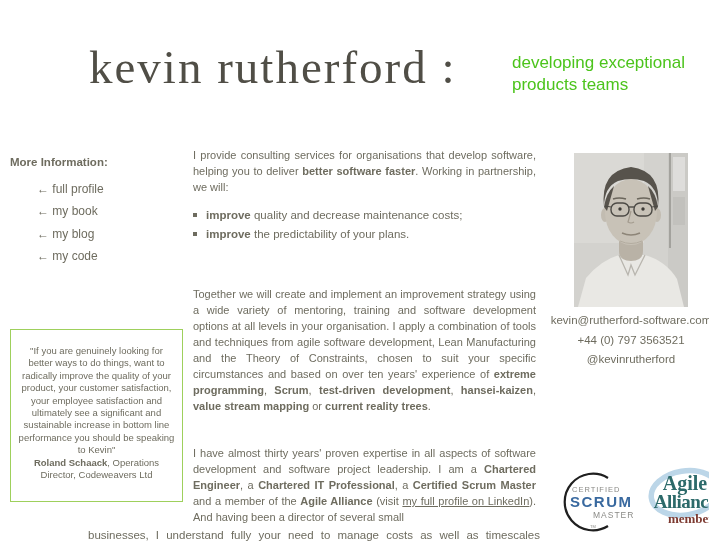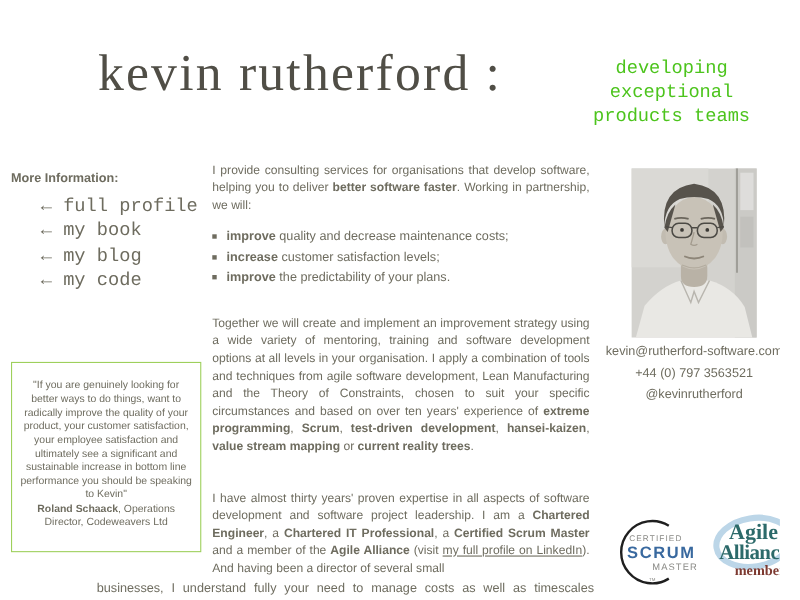--- a/index.html
+++ b/index.html
@@ -8,31 +8,31 @@
   #page { position:relative; width:709px; height:545px; background:#fff; overflow:hidden; color:#6e6c5f; }
 
   
   .site-title {
     position:absolute; left:89px; top:40px;
     font-family:"Liberation Serif", serif;
     font-size:47px; letter-spacing:2px; color:#504e46;
   }
   .tagline {
     position:absolute; left:512px; top:52px;
-    font-family:Liberation Mono, monospace;
-    font-size:17px; line-height:22px; color:#4cc41c;text-align:center;
+    font-family:Liberation Sans, sans-serif;
+    font-size:17px; line-height:22px; color:#4cc41c;
   }
 
   
   .sidebar-heading {
     position:absolute; left:10px; top:156px;
     font-size:11.5px; font-weight:bold; color:#6e6c5f;
   }
   .sidebar-nav { position:absolute; left:37px; top:178px; list-style:none; }
-  .sidebar-nav li { line-height:22.3px; font-size:17px; color:#6e6c5f; cursor:pointer;font-family:Liberation Mono, monospace; }
+  .sidebar-nav li { line-height:22.3px; font-size:12px; color:#6e6c5f; cursor:pointer; }
 
   
   .testimonial {
     position:absolute; left:10px; top:329px; width:173px; height:173px;
     border:1px solid #9ed05c; padding:15px 7px 0 7px;
     font-size:9.5px; line-height:12.4px; text-align:center; color:#6e6c5f;
   }
 
   
   .para {
@@ -89,21 +89,20 @@
 
   <div class="testimonial">
     <div>"If you are genuinely looking for better ways to do things, want to radically improve the quality of your product, your customer satisfaction, your employee satisfaction and ultimately see a significant and sustainable increase in bottom line performance you should be speaking to Kevin"</div>
     <div><span style="font-weight: bold;">Roland Schaack</span><span>, Operations Director, Codeweavers Ltd</span></div>
   </div>
 
   <p class="para" id="p1"><span>I provide consulting services for organisations that develop software, helping you to deliver </span><span style="font-weight: bold;">better software faster</span><span>. Working in partnership, we will:</span></p>
 
   <ul class="bullet-list">
     <li><span class="sq"></span><b>improve</b><span> quality and decrease maintenance costs;</span></li>
-    <li><span class="sq"></span><b>increase</b><span> customer satisfaction levels;</span></li>
     <li><span class="sq"></span><b>improve</b><span> the predictability of your plans.</span></li>
   </ul>
 
   <p class="para" id="p2"><span>Together we will create and implement an improvement strategy using a wide variety of mentoring, training and software development options at all levels in your organisation. I apply a combination of tools and techniques from agile software development, Lean Manufacturing and the Theory of Constraints, chosen to suit your specific circumstances and based on over ten years' experience of </span><span style="font-weight: bold;">extreme programming</span><span>, </span><span style="font-weight: bold;">Scrum</span><span>, </span><span style="font-weight: bold;">test-driven development</span><span>, </span><span style="font-weight: bold;">hansei-kaizen</span><span>, </span><span style="font-weight: bold;">value stream mapping</span><span> or </span><span style="font-weight: bold;">current reality trees</span><span>.</span></p>
   <p class="para" id="p3"><span>I have almost thirty years' proven expertise in all aspects of software development and software project leadership. I am a </span><span style="font-weight: bold;">Chartered Engineer</span><span>, a </span><span style="font-weight: bold;">Chartered IT Professional</span><span>, a </span><span style="font-weight: bold;">Certified Scrum Master</span><span> and a member of the </span><span style="font-weight: bold;">Agile Alliance</span><span> (visit </span><span style="text-decoration: underline; cursor: pointer;">my full profile on LinkedIn</span><span>). And having been a director of several small</span></p>
   <div class="overflow-line">businesses, I understand fully your need to manage costs as well as timescales</div>
 
   <svg class="portrait" viewBox="0 0 114 154" aria-hidden="true">
     <rect width="114" height="154" fill="#d3d2ce"></rect>
     <rect x="0" y="0" width="70" height="90" fill="#dad9d5"></rect>

